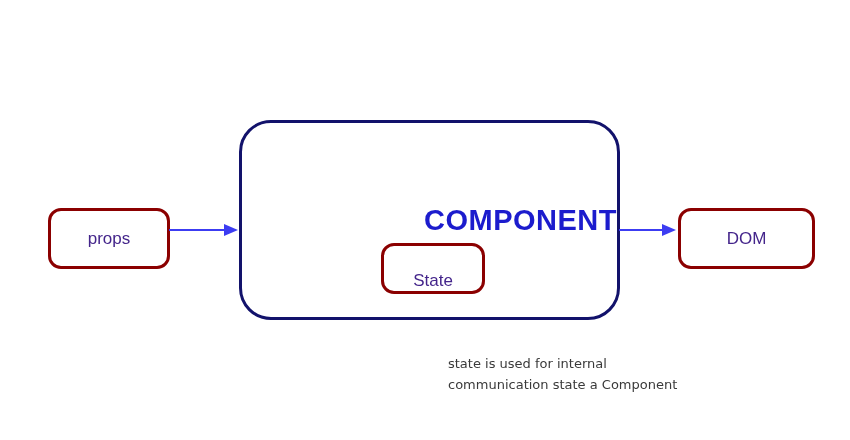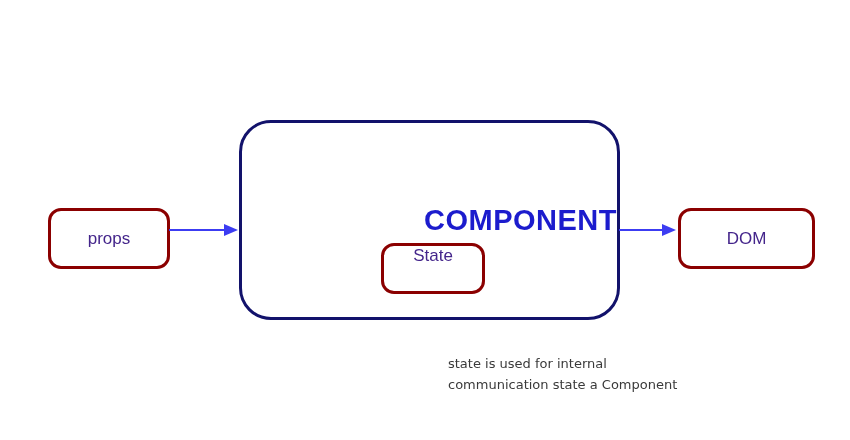--- a/index.html
+++ b/index.html
@@ -56,21 +56,21 @@
     margin-top: 19px;
   }
   .state-box {
     position: absolute;
     left: 139px; top: 120px;
     width: 104px; height: 51px;
     border: 3px solid var(--box-border-red);
     border-radius: 13px;
     background: var(--background);
     display: flex;
-    align-items: flex-start;
+    align-items: flex-end;
     justify-content: center;
     color: var(--label-text);
     font-size: 17px;
   }
   .arrow { position: absolute; top: 222px; width: 70px; height: 16px; }
   .arrow-1 { left: 169px; }
   .arrow-2 { left: 619px; }
   .arrow line    { stroke: var(--arrow); stroke-width: 2; }
   .arrow polygon { fill: var(--arrow); }
   .caption {

